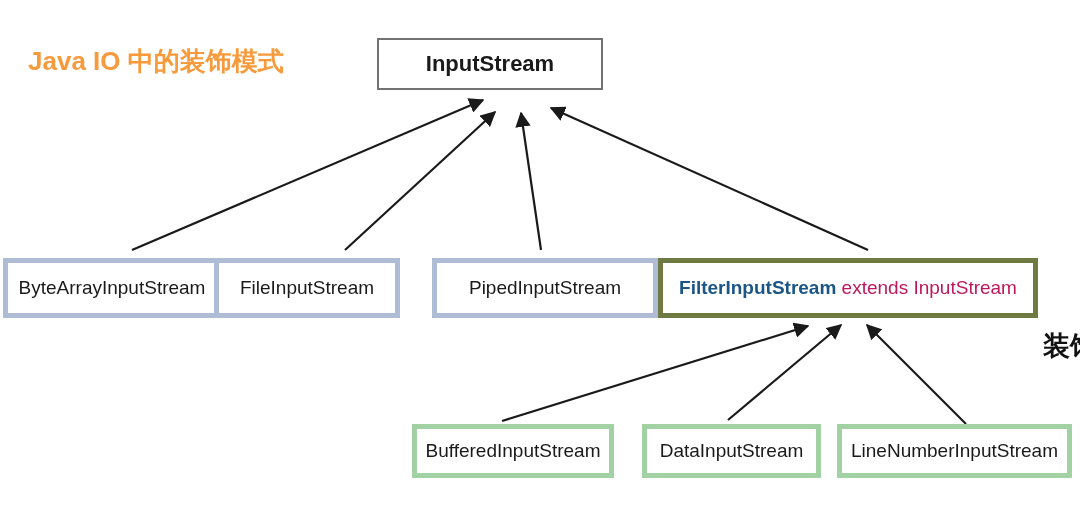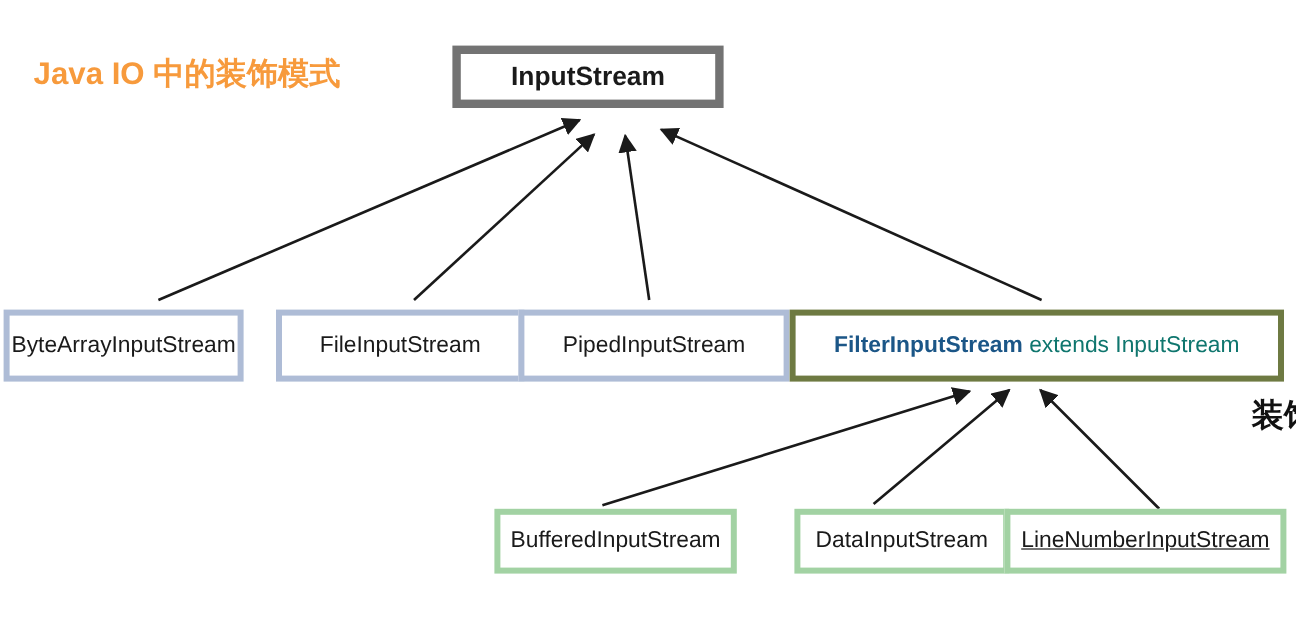--- a/index.html
+++ b/index.html
@@ -27,38 +27,38 @@
     align-items: center;
     justify-content: center;
     background: #ffffff;
     color: #1a1a1a;
     font-size: 19px;
     white-space: nowrap;
     text-align: center;
   }
   .node-root {
     left: 377px; top: 38px; width: 226px; height: 52px;
-    border: 7px solid #737373;
+    border: 2px solid #737373;
     font-size: 22px;
     font-weight: bold;
   }
   .node-sub { border: 5px solid #AEBCD6; top: 258px; height: 60px; }
-  .node-sub1 { left: 3px;   width: 200px; }
-  .node-sub2 { left: 230px; width: 207px; }
+  .node-sub1 { left: 3px;   width: 218px; }
+  .node-sub2 { left: 214px; width: 186px; }
   .node-sub3 { left: 432px; width: 226px; }
   .node-filter {
-    left: 658px; top: 258px; width: 412px; height: 60px;
+    left: 658px; top: 258px; width: 380px; height: 60px;
     border: 5px solid #6E7A42;
   }
   .filter-name { font-weight: bold; color: #1B5687; white-space: pre; }
-  .filter-rest { color: #0f766e; white-space: pre; }
+  .filter-rest { color: #be185d; white-space: pre; }
   .node-dec { border: 5px solid #A2D2A3; top: 424px; height: 54px; }
   .node-dec1 { left: 412px; width: 202px; text-align: center; }
-  .node-dec2 { left: 662px; width: 179px; text-align: right; }
-  .node-dec3 { left: 837px; width: 235px; text-decoration: underline; }
+  .node-dec2 { left: 642px; width: 179px; text-align: right; }
+  .node-dec3 { left: 837px; width: 235px; }
   .decorator-tag {
     position: absolute;
     left: 1043px;
     top: 328px;
     font-size: 27px;
     font-weight: bold;
     color: #111111;
     white-space: nowrap;
   }
   .arrow-layer {

